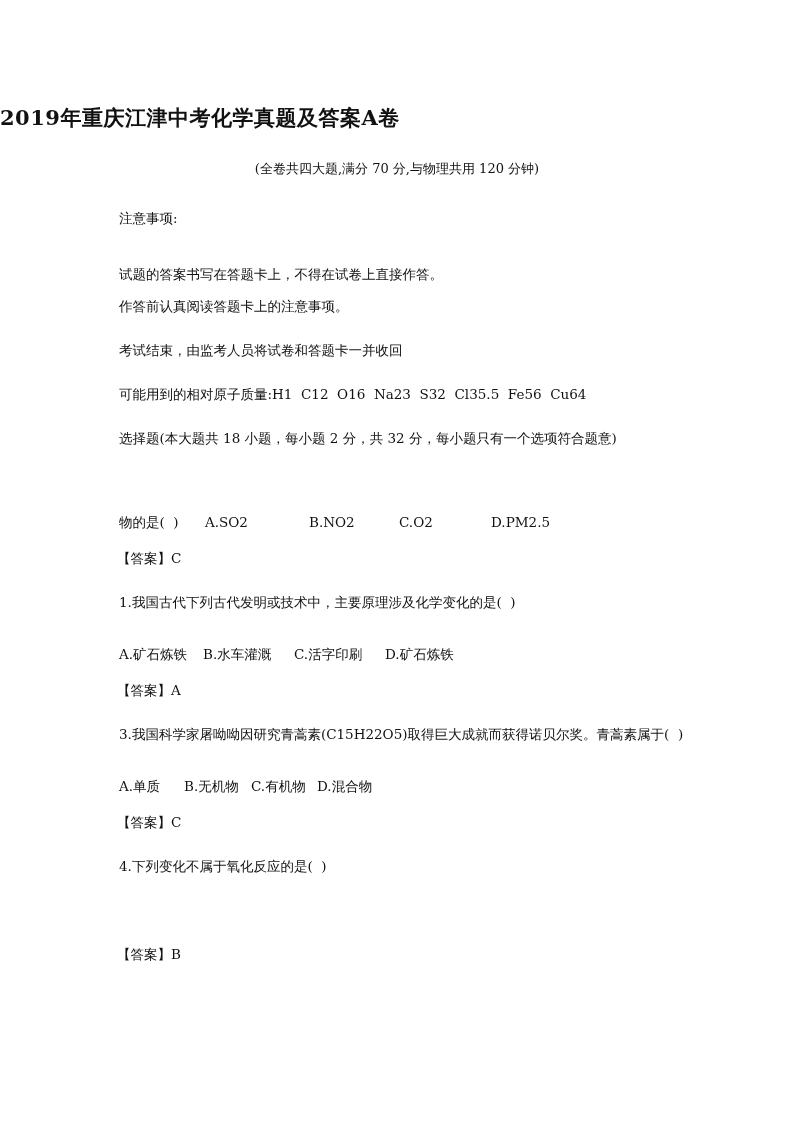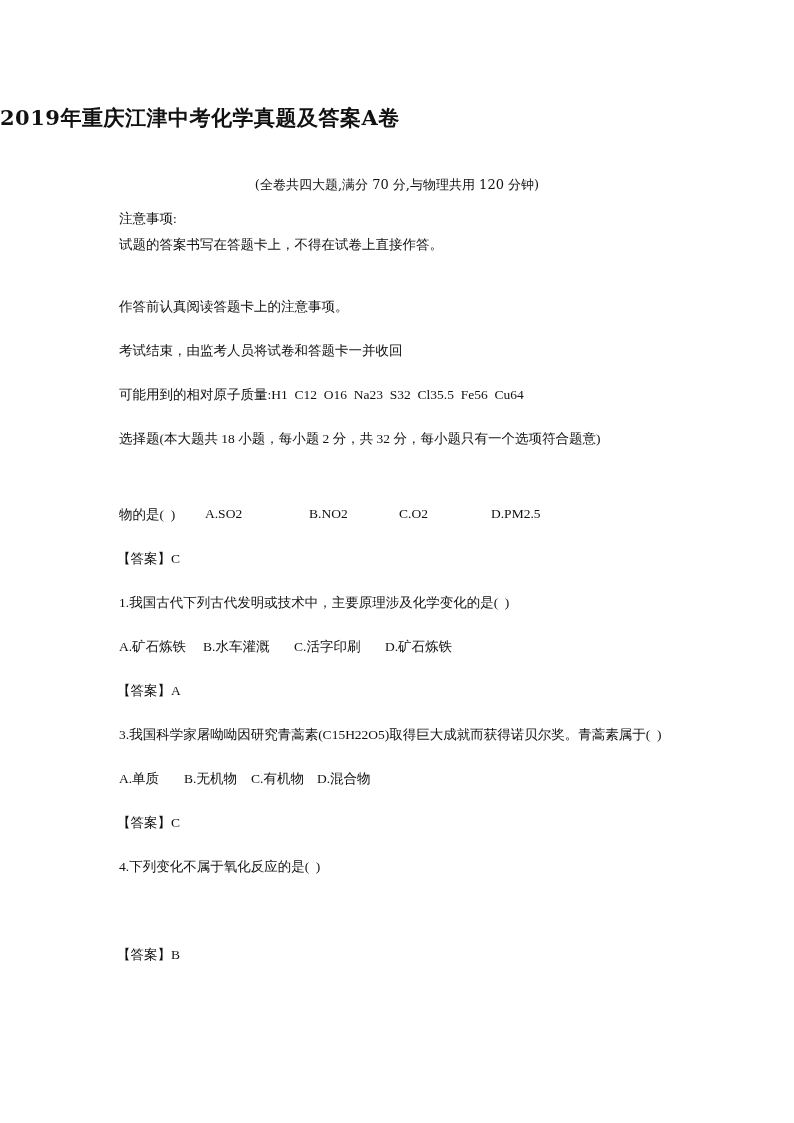--- a/index.html
+++ b/index.html
@@ -2,35 +2,35 @@
 <html><head>
 <meta charset="utf-8">
 <style>
   html, body { margin: 0; padding: 0; background: #ffffff; }
   body { width: 794px; height: 1123px; position: relative; overflow: hidden;
          font-family: "DejaVu Serif", "Liberation Serif", serif; color: #111; }
   .page { position: absolute; left: 0; top: 0; width: 794px; height: 1123px; }
   .title { position: absolute; left: 0; width: 794px; top: 104px; text-align: left;
            font-size: 21px; font-weight: bold; letter-spacing: 0.5px; }
   .subtitle { position: absolute; left: 0; width: 794px; top: 160px; text-align: center;
-              font-size: 13px; margin-top: 16px; }
-  .line { position: absolute; left: 119px; font-size: 13.5px; white-space: pre; font-family: Liberation Serif, serif; }
+              font-size: 13px; }
+  .line { position: absolute; left: 119px; font-size: 13.5px; white-space: pre; }
   .opts { display: flex; }
-  .opts span { display: inline-block; }
+  .opts span { display: inline-block; margin-top: 8px; }
   .ans { left: 117px; }
 </style>
 </head>
 <body>
 
 <div class="page">
   <div class="title">2019年重庆江津中考化学真题及答案A卷</div>
   <div class="subtitle">(全卷共四大题,满分 70 分,与物理共用 120 分钟)</div>
 
   <div class="line" style="top:210px">注意事项:</div>
-  <div class="line" style="top:236px">试题的答案书写在答题卡上，不得在试卷上直接作答。</div>
+  <div class="line" style="top:266px">试题的答案书写在答题卡上，不得在试卷上直接作答。</div>
   <div class="line" style="top:298px">作答前认真阅读答题卡上的注意事项。</div>
   <div class="line" style="top:342px">考试结束，由监考人员将试卷和答题卡一并收回</div>
   <div class="line" style="top:386px">可能用到的相对原子质量:H1  C12  O16  Na23  S32  Cl35.5  Fe56  Cu64</div>
   <div class="line" style="top:430px">选择题(本大题共 18 小题，每小题 2 分，共 32 分，每小题只有一个选项符合题意)</div>
 
   <div class="line opts" style="top:506px">
     <span style="width:86px">物的是(  )</span>
     <span style="width:104px">A.SO2</span>
     <span style="width:90px">B.NO2</span>
     <span style="width:92px">C.O2</span>

